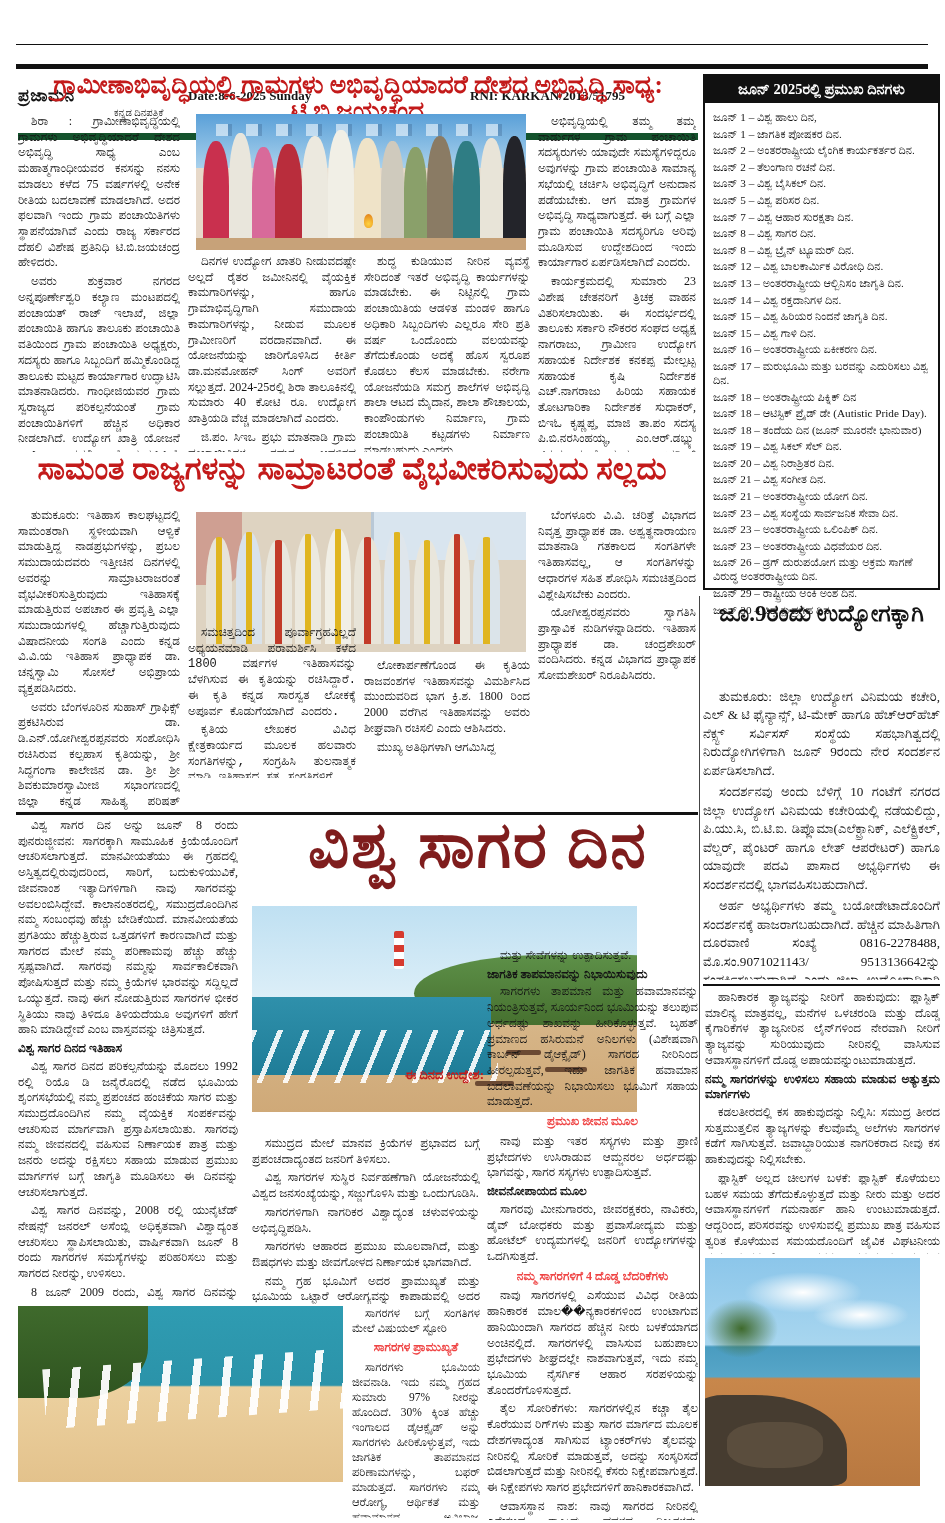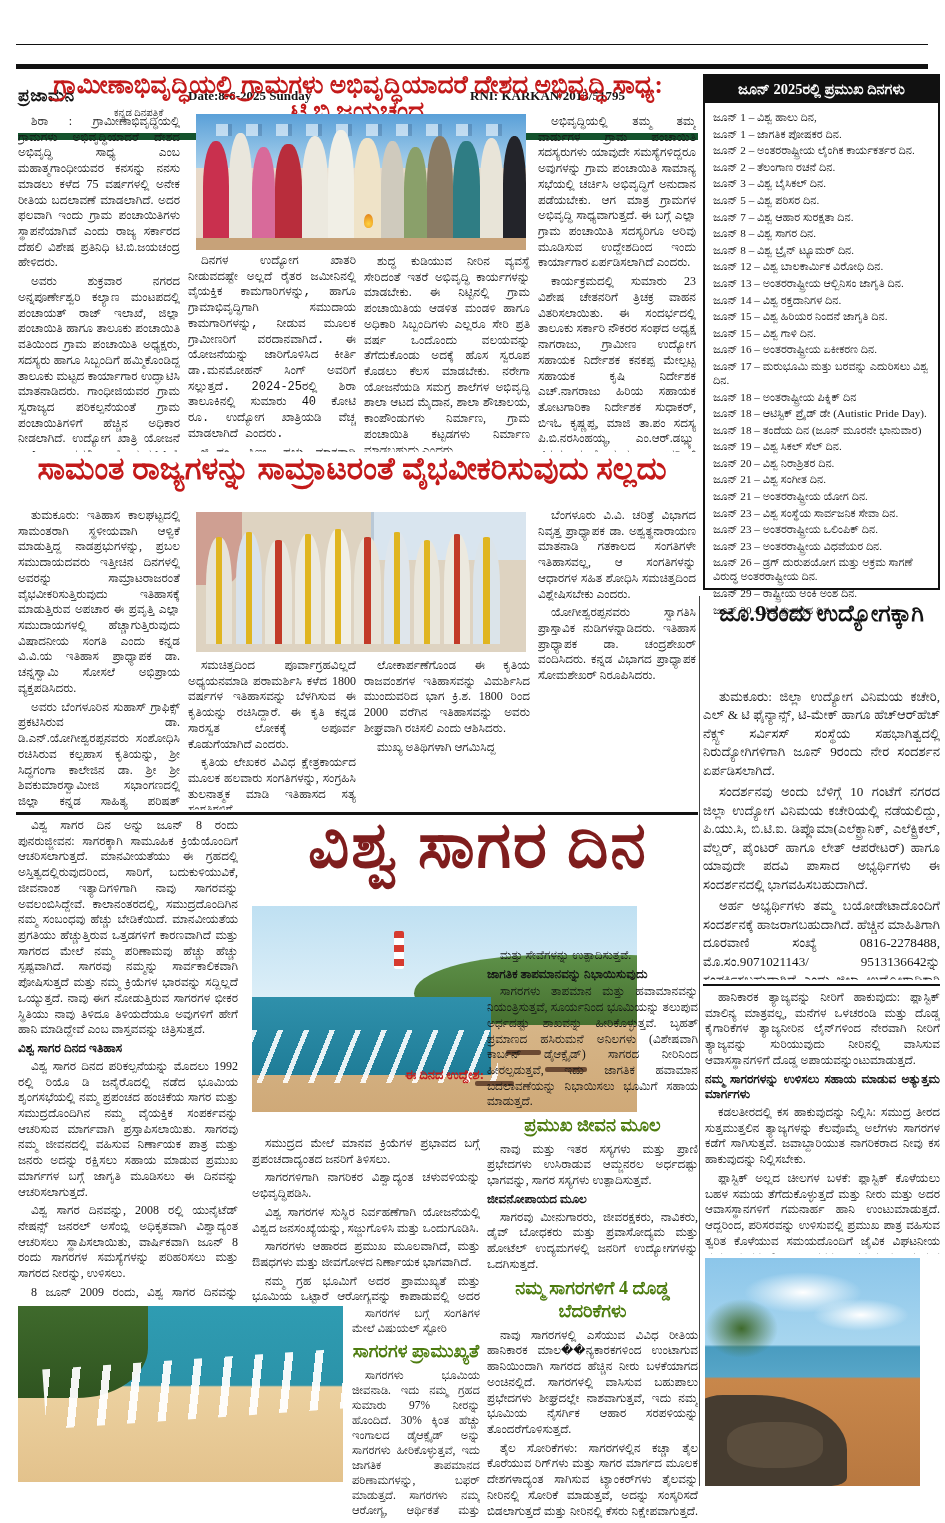--- a/index.html
+++ b/index.html
@@ -15,21 +15,21 @@
           font-size:11px;font-weight:bold;text-align:center;line-height:16px;}
   
   .headline{position:absolute;color:#c31a1a;font-weight:bold;text-align:center;line-height:1.05;}
   .a1-head{left:18px;top:72px;width:680px;font-size:25px;border-bottom:7px solid #14532d;padding-bottom:8px;}
   .a2-head{left:12px;top:453px;width:680px;font-size:31px;}
   .ocean-title{left:252px;top:812px;width:452px;font-size:64px;color:#7f1d1d;letter-spacing:2px;}
   
   .col{position:absolute;overflow:hidden;text-align:justify;font-size:12px;line-height:1.31;}
   .para{margin:0 0 3px 0;text-indent:13px;}
   .sub-bold{font-weight:bold;margin:2px 0;text-indent:0;}
-  .sub-red-c{color:#4d7c0f;font-weight:bold;text-align:center;font-size:18px;margin:4px 0;text-indent:0;}
+  .sub-red-c{color:#ef4444;font-weight:bold;text-align:center;font-size:12px;margin:4px 0;text-indent:0;}
   
   .june-box{position:absolute;left:703px;top:74px;width:237px;height:516px;border:2px solid #111;background:#fff;box-sizing:border-box;}
   .june-title{background:#111;color:#fff;font-weight:bold;font-size:14.5px;text-align:center;padding:5px 2px;}
   .june-list{padding:7px 8px;font-size:11.2px;line-height:1.25;}
   .june-item{margin:0 0 2.6px 0;}
   
   .iv-head{position:absolute;left:703px;top:598px;width:237px;text-align:center;font-weight:bold;font-size:23px;line-height:1.35;}
   .iv-body{left:703px;top:688px;width:237px;height:292px;font-size:13.2px;line-height:1.4;}
   .iv-body .para{text-indent:16px;}
   .oc-caption{position:absolute;left:252px;top:1067px;width:385px;text-align:center;color:#c41a1a;font-weight:bold;font-size:13px;}
@@ -103,21 +103,21 @@
     <i class="pp" style="left:56%;width:7%;height:74%;background:#cfcabd;"></i>
     <i class="pp" style="left:63%;width:7%;height:70%;background:#8aa06a;"></i>
     <i class="pp" style="left:70%;width:8%;height:78%;background:#8a7b64;"></i>
     <i class="pp" style="left:78%;width:8%;height:74%;background:#2f7d84;"></i>
     <i class="pp" style="left:86%;width:7%;height:76%;background:#e8e4d8;"></i>
     <i class="pp" style="left:93%;width:7%;height:78%;background:#23242a;"></i>
     <i class="ph1-floor"></i>
     <i class="ph1-flame"></i>
   </div>
 
-  <div class="col" style="left:188px;top:254px;width:168px;height:198px;font-family:Liberation Mono, monospace;">
+  <div class="col" style="left:188px;top:254px;width:168px;height:198px;">
       <div class="para">ದಿನಗಳ ಉದ್ಯೋಗ ಖಾತರಿ ನೀಡುವದಷ್ಟೇ ಅಲ್ಲದೆ ರೈತರ ಜಮೀನಿನಲ್ಲಿ ವೈಯಕ್ತಿಕ ಕಾಮಗಾರಿಗಳನ್ನು, ಹಾಗೂ ಗ್ರಾಮಾಭಿವೃದ್ಧಿಗಾಗಿ ಸಮುದಾಯ ಕಾಮಗಾರಿಗಳನ್ನು, ನೀಡುವ ಮೂಲಕ ಗ್ರಾಮೀಣರಿಗೆ ವರದಾನವಾಗಿದೆ. ಈ ಯೋಜನೆಯನ್ನು ಜಾರಿಗೊಳಿಸಿದ ಕೀರ್ತಿ ಡಾ.ಮನಮೋಹನ್ ಸಿಂಗ್ ಅವರಿಗೆ ಸಲ್ಲುತ್ತದೆ. 2024-25ರಲ್ಲಿ ಶಿರಾ ತಾಲೂಕಿನಲ್ಲಿ ಸುಮಾರು 40 ಕೋಟಿ ರೂ. ಉದ್ಯೋಗ ಖಾತ್ರಿಯಡಿ ವೆಚ್ಚ ಮಾಡಲಾಗಿದೆ ಎಂದರು.</div>
       <div class="para">ಜಿ.ಪಂ. ಸಿಇಒ ಪ್ರಭು ಮಾತನಾಡಿ ಗ್ರಾಮ ಪಂಚಾಯಿತಿಗಳ ಸಮಗ್ರ ಆಡಳಿತದ ದೃಷ್ಟಿಯಿಂದ ಗ್ರಾಮ ಪಂಚಾಯಿತಿ ವ್ಯಾಪ್ತಿಯಲ್ಲಿ, ಶಾಲೆಗಳು, ಅಂಗನವಾಡಿ ಕೇಂದ್ರಗಳು, ಇದರೊಂದಿಗೆ ಗ್ರಾಮಗಳ ಶುಚಿತ್ವ, ರಸ್ತೆ ಅಭಿವೃದ್ಧಿ,</div>
     </div>
   <div class="col" style="left:364px;top:254px;width:166px;height:198px;">
       <div class="para">ಶುದ್ಧ ಕುಡಿಯುವ ನೀರಿನ ವ್ಯವಸ್ಥೆ ಸೇರಿದಂತೆ ಇತರೆ ಅಭಿವೃದ್ಧಿ ಕಾರ್ಯಗಳನ್ನು ಮಾಡಬೇಕು. ಈ ನಿಟ್ಟಿನಲ್ಲಿ ಗ್ರಾಮ ಪಂಚಾಯಿತಿಯ ಆಡಳಿತ ಮಂಡಳಿ ಹಾಗೂ ಅಧಿಕಾರಿ ಸಿಬ್ಬಂದಿಗಳು ಎಲ್ಲರೂ ಸೇರಿ ಪ್ರತಿ ವರ್ಷ ಒಂದೊಂದು ವಲಯವನ್ನು ತೆಗೆದುಕೊಂಡು ಅದಕ್ಕೆ ಹೊಸ ಸ್ವರೂಪ ಕೊಡಲು ಕೆಲಸ ಮಾಡಬೇಕು. ನರೇಗಾ ಯೋಜನೆಯಡಿ ಸಮಗ್ರ ಶಾಲೆಗಳ ಅಭಿವೃದ್ಧಿ ಶಾಲಾ ಆಟದ ಮೈದಾನ, ಶಾಲಾ ಶೌಚಾಲಯ, ಕಾಂಪೌಂಡುಗಳು ನಿರ್ಮಾಣ, ಗ್ರಾಮ ಪಂಚಾಯಿತಿ ಕಟ್ಟಡಗಳು ನಿರ್ಮಾಣ ಮಾಡಬಹುದು ಎಂದರು.</div>
     </div>
   <div class="col" style="left:538px;top:114px;width:158px;height:338px;">
       <div class="para">ಅಭಿವೃದ್ಧಿಯಲ್ಲಿ ತಮ್ಮ ತಮ್ಮ ವಾರ್ಡುಗಳ ಗ್ರಾಮ ಪಂಚಾಯಿತಿ ಸದಸ್ಯರುಗಳು ಯಾವುದೇ ಸಮಸ್ಯೆಗಳಿದ್ದರೂ ಅವುಗಳನ್ನು ಗ್ರಾಮ ಪಂಚಾಯಿತಿ ಸಾಮಾನ್ಯ ಸಭೆಯಲ್ಲಿ ಚರ್ಚಿಸಿ ಅಭಿವೃದ್ಧಿಗೆ ಅನುದಾನ ಪಡೆಯಬೇಕು. ಆಗ ಮಾತ್ರ ಗ್ರಾಮಗಳ ಅಭಿವೃದ್ಧಿ ಸಾಧ್ಯವಾಗುತ್ತದೆ. ಈ ಬಗ್ಗೆ ಎಲ್ಲಾ ಗ್ರಾಮ ಪಂಚಾಯಿತಿ ಸದಸ್ಯರಿಗೂ ಅರಿವು ಮೂಡಿಸುವ ಉದ್ದೇಶದಿಂದ ಇಂದು ಕಾರ್ಯಾಗಾರ ಏರ್ಪಡಿಸಲಾಗಿದೆ ಎಂದರು.</div>
       <div class="para">ಕಾರ್ಯಕ್ರಮದಲ್ಲಿ ಸುಮಾರು 23 ವಿಶೇಷ ಚೇತನರಿಗೆ ತ್ರಿಚಕ್ರ ವಾಹನ ವಿತರಿಸಲಾಯಿತು. ಈ ಸಂದರ್ಭದಲ್ಲಿ ತಾಲೂಕು ಸರ್ಕಾರಿ ನೌಕರರ ಸಂಘದ ಅಧ್ಯಕ್ಷ ನಾಗರಾಜು, ಗ್ರಾಮೀಣ ಉದ್ಯೋಗ ಸಹಾಯಕ ನಿರ್ದೇಶಕ ಕನಕಪ್ಪ ಮೇಲ್ಪಟ್ಟ ಸಹಾಯಕ ಕೃಷಿ ನಿರ್ದೇಶಕ ಎಚ್.ನಾಗರಾಜು ಹಿರಿಯ ಸಹಾಯಕ ತೋಟಗಾರಿಕಾ ನಿರ್ದೇಶಕ ಸುಧಾಕರ್, ಬಿಇಓ ಕೃಷ್ಣಪ್ಪ, ಮಾಜಿ ತಾ.ಪಂ ಸದಸ್ಯ ಪಿ.ಬಿ.ನರಸಿಂಹಯ್ಯ, ಎಂ.ಆರ್.ಡಬ್ಲ್ಯು ಚಿತ್ತಯ್ಯ, ಮಾಗೋಡು ಕಂಬಣ್ಣ, ಜಗದೀಶ್ ಯುವ ಕಾಂಗ್ರೆಸ್ ತಾಲೂಕು ಅಧ್ಯಕ್ಷ ಮಣಿಕಂಠ ನಗರ ಅಧ್ಯಕ್ಷ ಅಂಜನ್‌ಕುಮಾರ್, ಸೇರಿದಂತೆ ತಾಲೂಕಿನ ವಿವಿಧ ಗ್ರಾಮ ಪಂಚಾಯಿತಿಗಳ ಅಧ್ಯಕ್ಷರು, ಉಪಾಧ್ಯಕ್ಷರು, ಸದಸ್ಯರು ಹಾಗೂ ಸಿಬ್ಬಂದಿಗಳು ಭಾಗವಹಿಸಿದ್ದರು.</div>
     </div>
@@ -183,21 +183,21 @@
     <i class="pp" style="left:21%;width:8%;height:74%;background:linear-gradient(90deg,#e9e6dc 0 38%,#c23a28 38% 62%,#e9e6dc 62%);"></i>
     <i class="pp" style="left:30%;width:8%;height:78%;background:linear-gradient(90deg,#ece9df 0 38%,#e0b520 38% 62%,#ece9df 62%);"></i>
     <i class="pp" style="left:39%;width:8%;height:82%;background:linear-gradient(90deg,#f1efe6 0 38%,#e0b520 38% 62%,#f1efe6 62%);"></i>
     <i class="pp" style="left:48%;width:8%;height:76%;background:linear-gradient(90deg,#e8e4d8 0 38%,#c23a28 38% 62%,#e8e4d8 62%);"></i>
     <i class="pp" style="left:57%;width:8%;height:80%;background:linear-gradient(90deg,#dfe6ec 0 38%,#e0b520 38% 62%,#dfe6ec 62%);"></i>
     <i class="pp" style="left:66%;width:8%;height:74%;background:linear-gradient(90deg,#e9e6dc 0 38%,#e0b520 38% 62%,#e9e6dc 62%);"></i>
     <i class="pp" style="left:75%;width:8%;height:78%;background:linear-gradient(90deg,#ece9df 0 38%,#c23a28 38% 62%,#ece9df 62%);"></i>
     <i class="pp" style="left:84%;width:8%;height:76%;background:linear-gradient(90deg,#dbe4ea 0 38%,#e0b520 38% 62%,#dbe4ea 62%);"></i>
   </div>
 
-  <div class="col" style="left:188px;top:658px;width:168px;height:152px;">
+  <div class="col" style="left:188px;top:626px;width:168px;height:152px;font-family:Liberation Mono, monospace;">
       <div class="para">ಸಮಚಿತ್ತದಿಂದ ಪೂರ್ವಾಗ್ರಹವಿಲ್ಲದೆ ಅಧ್ಯಯನಮಾಡಿ ಪರಾಮರ್ಶಿಸಿ ಕಳೆದ 1800 ವರ್ಷಗಳ ಇತಿಹಾಸವನ್ನು ಬೆಳಗಿಸುವ ಈ ಕೃತಿಯನ್ನು ರಚಿಸಿದ್ದಾರೆ. ಈ ಕೃತಿ ಕನ್ನಡ ಸಾರಸ್ವತ ಲೋಕಕ್ಕೆ ಅಪೂರ್ವ ಕೊಡುಗೆಯಾಗಿದೆ ಎಂದರು.</div>
       <div class="para">ಕೃತಿಯ ಲೇಖಕರ ವಿವಿಧ ಕ್ಷೇತ್ರಕಾರ್ಯದ ಮೂಲಕ ಹಲವಾರು ಸಂಗತಿಗಳನ್ನು, ಸಂಗ್ರಹಿಸಿ ತುಲನಾತ್ಮಕ ಮಾಡಿ ಇತಿಹಾಸದ ಸತ್ಯ ಸಂಗತಿಗಳಿಗೆ</div>
     </div>
   <div class="col" style="left:364px;top:658px;width:166px;height:152px;">
       <div class="para">ಲೋಕಾರ್ಪಣೆಗೊಂಡ ಈ ಕೃತಿಯ ರಾಜವಂಶಗಳ ಇತಿಹಾಸವನ್ನು ವಿಮರ್ಶಿಸಿದ ಮುಂದುವರಿದ ಭಾಗ ಕ್ರಿ.ಶ. 1800 ರಿಂದ 2000 ವರೆಗಿನ ಇತಿಹಾಸವನ್ನು ಅವರು ಶೀಘ್ರವಾಗಿ ರಚಿಸಲಿ ಎಂದು ಆಶಿಸಿದರು.</div>
       <div class="para">ಮುಖ್ಯ ಅತಿಥಿಗಳಾಗಿ ಆಗಮಿಸಿದ್ದ</div>
     </div>
   <div class="col" style="left:538px;top:508px;width:158px;height:302px;">
       <div class="para">ಬೆಂಗಳೂರು ವಿ.ವಿ. ಚರಿತ್ರೆ ವಿಭಾಗದ ನಿವೃತ್ತ ಪ್ರಾಧ್ಯಾಪಕ ಡಾ. ಅಶ್ವತ್ಥನಾರಾಯಣ ಮಾತನಾಡಿ ಗತಕಾಲದ ಸಂಗತಿಗಳೇ ಇತಿಹಾಸವಲ್ಲ, ಆ ಸಂಗತಿಗಳನ್ನು ಆಧಾರಗಳ ಸಹಿತ ಶೋಧಿಸಿ ಸಮಚಿತ್ತದಿಂದ ವಿಶ್ಲೇಷಿಸಬೇಕು ಎಂದರು.</div>
       <div class="para">ಯೋಗೀಶ್ವರಪ್ಪನವರು ಸ್ವಾಗತಿಸಿ ಪ್ರಾಸ್ತಾವಿಕ ನುಡಿಗಳನ್ನಾಡಿದರು. ಇತಿಹಾಸ ಪ್ರಾಧ್ಯಾಪಕ ಡಾ. ಚಂದ್ರಶೇಖರ್ ವಂದಿಸಿದರು. ಕನ್ನಡ ವಿಭಾಗದ ಪ್ರಾಧ್ಯಾಪಕ ಸೋಮಶೇಖರ್ ನಿರೂಪಿಸಿದರು.</div>
@@ -221,22 +221,22 @@
     <i class="ph3-sea"></i>
     <i class="ph3-foam"></i>
     <i class="ph3-boat" style="left:66%;top:70%;width:9%;"></i>
     <i class="ph3-boat" style="left:76%;top:78%;width:11%;"></i>
     <i class="ph3-boat" style="left:58%;top:85%;width:10%;"></i>
   </div>
   <div class="oc-caption">ಈ ದಿನದ ಉದ್ದೇಶ:</div>
 
   <div class="col" style="left:252px;top:1136px;width:228px;height:168px;">
       <div class="para">ಸಮುದ್ರದ ಮೇಲೆ ಮಾನವ ಕ್ರಿಯೆಗಳ ಪ್ರಭಾವದ ಬಗ್ಗೆ ಪ್ರಪಂಚದಾದ್ಯಂತದ ಜನರಿಗೆ ತಿಳಿಸಲು.</div>
+      <div class="para">ವಿಶ್ವ ಸಾಗರಗಳ ಸುಸ್ಥಿರ ನಿರ್ವಹಣೆಗಾಗಿ ಯೋಜನೆಯಲ್ಲಿ ವಿಶ್ವದ ಜನಸಂಖ್ಯೆಯನ್ನು, ಸಜ್ಜುಗೊಳಿಸಿ ಮತ್ತು ಒಂದುಗೂಡಿಸಿ.</div>
       <div class="para">ಸಾಗರಗಳಿಗಾಗಿ ನಾಗರಿಕರ ವಿಶ್ವಾದ್ಯಂತ ಚಳುವಳಿಯನ್ನು ಅಭಿವೃದ್ಧಿಪಡಿಸಿ.</div>
-      <div class="para">ವಿಶ್ವ ಸಾಗರಗಳ ಸುಸ್ಥಿರ ನಿರ್ವಹಣೆಗಾಗಿ ಯೋಜನೆಯಲ್ಲಿ ವಿಶ್ವದ ಜನಸಂಖ್ಯೆಯನ್ನು, ಸಜ್ಜುಗೊಳಿಸಿ ಮತ್ತು ಒಂದುಗೂಡಿಸಿ.</div>
       <div class="para">ಸಾಗರಗಳು ಆಹಾರದ ಪ್ರಮುಖ ಮೂಲವಾಗಿದೆ, ಮತ್ತು ಔಷಧಗಳು ಮತ್ತು ಜೀವಗೋಳದ ನಿರ್ಣಾಯಕ ಭಾಗವಾಗಿದೆ.</div>
       <div class="para">ನಮ್ಮ ಗ್ರಹ ಭೂಮಿಗೆ ಅದರ ಪ್ರಾಮುಖ್ಯತೆ ಮತ್ತು ಭೂಮಿಯ ಒಟ್ಟಾರೆ ಆರೋಗ್ಯವನ್ನು ಕಾಪಾಡುವಲ್ಲಿ ಅದರ ಪ್ರಮುಖ ಪಾತ್ರದ ಬಗ್ಗೆ ಜನರಲ್ಲಿ ಜಾಗೃತಿ ಮೂಡಿಸಲು ಪ್ರತಿ ವರ್ಷ ಜೂನ್ 8 ರಂದು ವಿಶ್ವ ಸಾಗರ ದಿನವನ್ನು ಆಚರಿಸಲಾಗುತ್ತದೆ.</div>
     </div>
   <div class="col" style="left:352px;top:1306px;width:128px;height:212px;font-size:11.5px;">
       <div class="para">ಸಾಗರಗಳ ಬಗ್ಗೆ ಸಂಗತಿಗಳ ಮೇಲೆ ವಿಷುಯಲ್ ಸ್ಟೋರಿ</div>
       <div class="sub-red-c">ಸಾಗರಗಳ ಪ್ರಾಮುಖ್ಯತೆ</div>
       <div class="para">ಸಾಗರಗಳು ಭೂಮಿಯ ಜೀವನಾಡಿ. ಇದು ನಮ್ಮ ಗ್ರಹದ ಸುಮಾರು 97% ನೀರನ್ನು ಹೊಂದಿದೆ. 30% ಕ್ಕಿಂತ ಹೆಚ್ಚು ಇಂಗಾಲದ ಡೈಆಕ್ಸೈಡ್ ಅನ್ನು ಸಾಗರಗಳು ಹೀರಿಕೊಳ್ಳುತ್ತವೆ, ಇದು ಜಾಗತಿಕ ತಾಪಮಾನದ ಪರಿಣಾಮಗಳನ್ನು, ಬಫರ್ ಮಾಡುತ್ತದೆ. ಸಾಗರಗಳು ನಮ್ಮ ಆರೋಗ್ಯ, ಆರ್ಥಿಕತೆ ಮತ್ತು ಹವಾಮಾನದ ಅವಿಭಾಜ್ಯ ಅಂಗವಾಗಿರುವ ಉತ್ತಮ ಶ್ರೇಣಿಯ ಸರಕು</div>
     </div>
 
   <div class="photo photo4">

